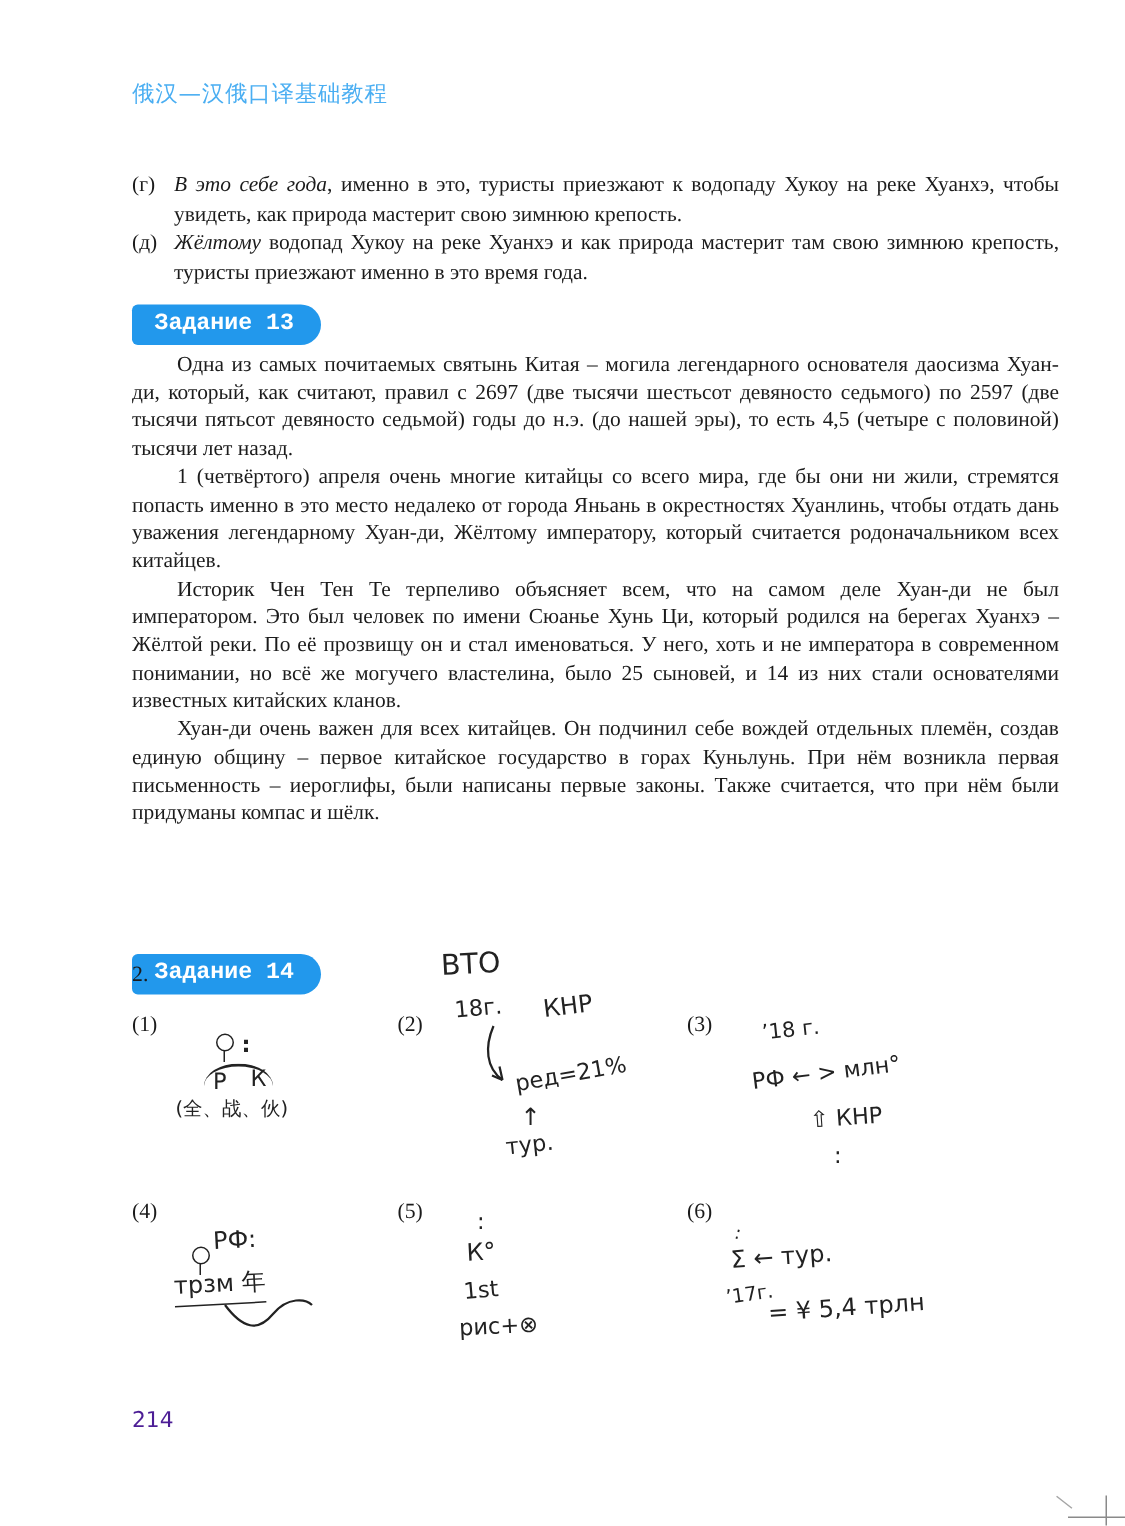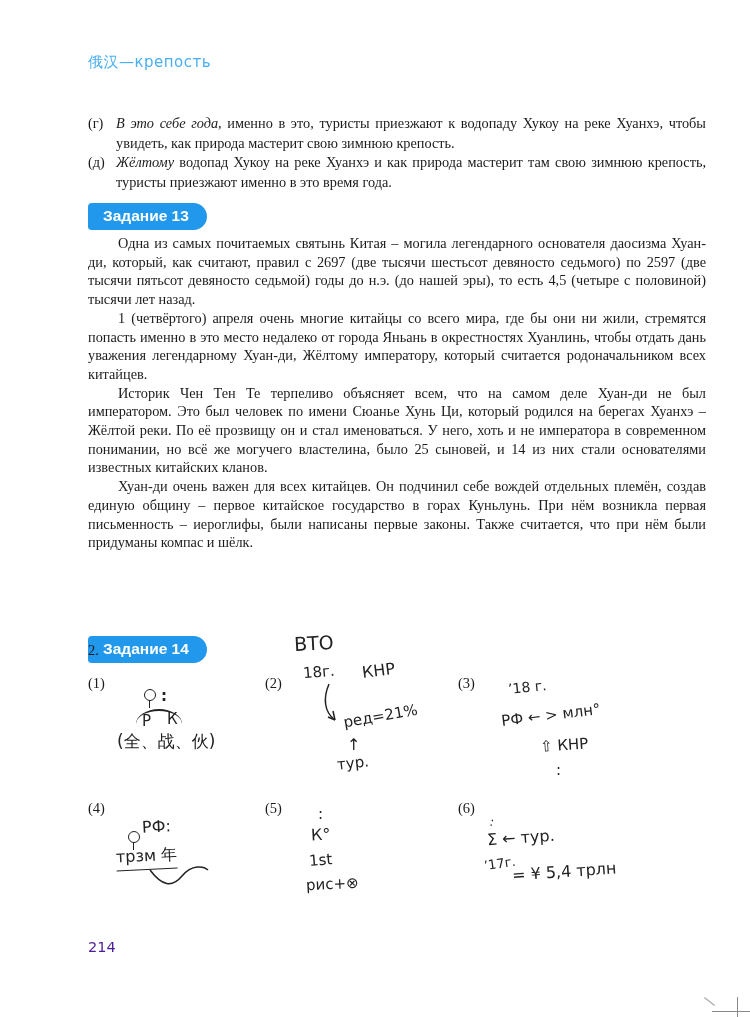--- a/index.html
+++ b/index.html
@@ -11,42 +11,42 @@
   .header-title{
     left:88px;top:53px;
     font-family:"DejaVu Sans",sans-serif;font-size:15px;letter-spacing:.5px;
     color:#4aaef2;
   }
   .list-block{left:88px;top:114px;width:618px;font-size:14.3px;line-height:19.6px;text-align:justify;}
   .list-item{position:relative;padding-left:28px;margin:0;}
   .list-label{position:absolute;left:0;top:0;}
   .lead{font-style:italic;}
   .badge{
-    font-family:Liberation Sans, sans-serif;font-weight:bold;color:#ffffff;
+    font-family:Liberation Mono, monospace;font-weight:bold;color:#ffffff;
     background:#2298ec;font-size:15.5px;line-height:1;
     padding:5px 18px 6px 15px;border-radius:4px 14px 14px 4px;display:inline-block;
   }
   #badge13{left:88px;top:203px;}
   #badge14{left:88px;top:610px;margin-top:26px;}
   .paras{left:88px;top:234px;width:618px;font-size:14.3px;line-height:18.7px;text-align:justify;}
   .paras p{margin:0;text-indent:30px;}
   .ex-num{left:88px;top:642px;font-size:14.5px;}
   .item-label{font-size:14.5px;color:#1b1b1b;}
   .hw{font-family:"DejaVu Sans",sans-serif;color:#222;white-space:nowrap;}
   .person{width:10px;height:10px;border:1.6px solid #222;border-radius:50%;position:relative;}
   .person::after{content:"";position:absolute;left:3.5px;top:9.5px;width:1.6px;height:8px;background:#222;}
   .arc{width:46px;height:13px;border-top:2px solid #222;border-radius:50% 50% 0 0 / 100% 100% 0 0;}
   .uline{border-bottom:1.6px solid #222;padding-bottom:2px;}
   .pagenum{left:88px;top:939px;font-family:"DejaVu Sans",sans-serif;font-size:14.5px;color:#4c1d95;}
   .mark{background:#8a8a8a;}
 </style>
 </head>
 <body>
 
-<div class="abs header-title">俄汉—крепость</div>
+<div class="abs header-title">俄汉—汉俄口译基础教程</div>
 
 <div class="abs list-block">
   <div class="list-item">
     <span class="list-label">(г)</span><span class="lead">В это себе года</span><span>, именно в это, туристы приезжают к водопаду Хукоу на реке Хуанхэ, чтобы увидеть, как природа мастерит свою зимнюю крепость.</span>
   </div>
   <div class="list-item">
     <span class="list-label">(д)</span><span class="lead">Жёлтому</span><span> водопад Хукоу на реке Хуанхэ и как природа мастерит там свою зимнюю крепость, туристы приезжают именно в это время года.</span>
   </div>
 </div>
 
@@ -63,21 +63,21 @@
 <div class="abs ex-num">2.</div>
 
 <div class="abs hw" style="left:294px;top:632px;font-size:19px;transform:rotate(-3deg);">ВТО</div>
 
 <div class="abs item-label" style="left:88px;top:675px;">(1)</div>
 <div class="abs person" style="left:144px;top:689px;"></div>
 <div class="abs hw" style="left:161px;top:687px;font-size:15px;font-weight:bold;">:</div>
 <div class="abs arc" style="left:136px;top:709px;"></div>
 <div class="abs hw" style="left:142px;top:712px;font-size:15px;">Р</div>
 <div class="abs hw" style="left:167px;top:710px;font-size:15px;">К</div>
-<div class="abs hw" style="left:117px;top:730px;font-size:17px;">(全、战、伙)</div>
+<div class="abs hw" style="left:117px;top:730px;font-size:13px;">(全、战、伙)</div>
 
 <div class="abs item-label" style="left:265px;top:675px;">(2)</div>
 <div class="abs hw" style="left:303px;top:663px;font-size:15px;transform:rotate(-5deg);">18г.</div>
 <div class="abs hw" style="left:362px;top:661px;font-size:16px;transform:rotate(-7deg);">КНР</div>
 <svg class="abs" style="left:321px;top:682px;" width="24" height="46" viewBox="0 0 24 46">
   <path d="M8 2 C2 16 3 30 14 38" stroke="#222" fill="none" stroke-width="1.5"></path>
   <path d="M14 38 L7 35 M14 38 L12 29" stroke="#222" fill="none" stroke-width="1.5"></path>
 </svg>
 <div class="abs hw" style="left:343px;top:707px;font-size:15px;transform:rotate(-10deg);">ред=21%</div>
 <div class="abs hw" style="left:347px;top:735px;font-size:16px;">↑</div>

